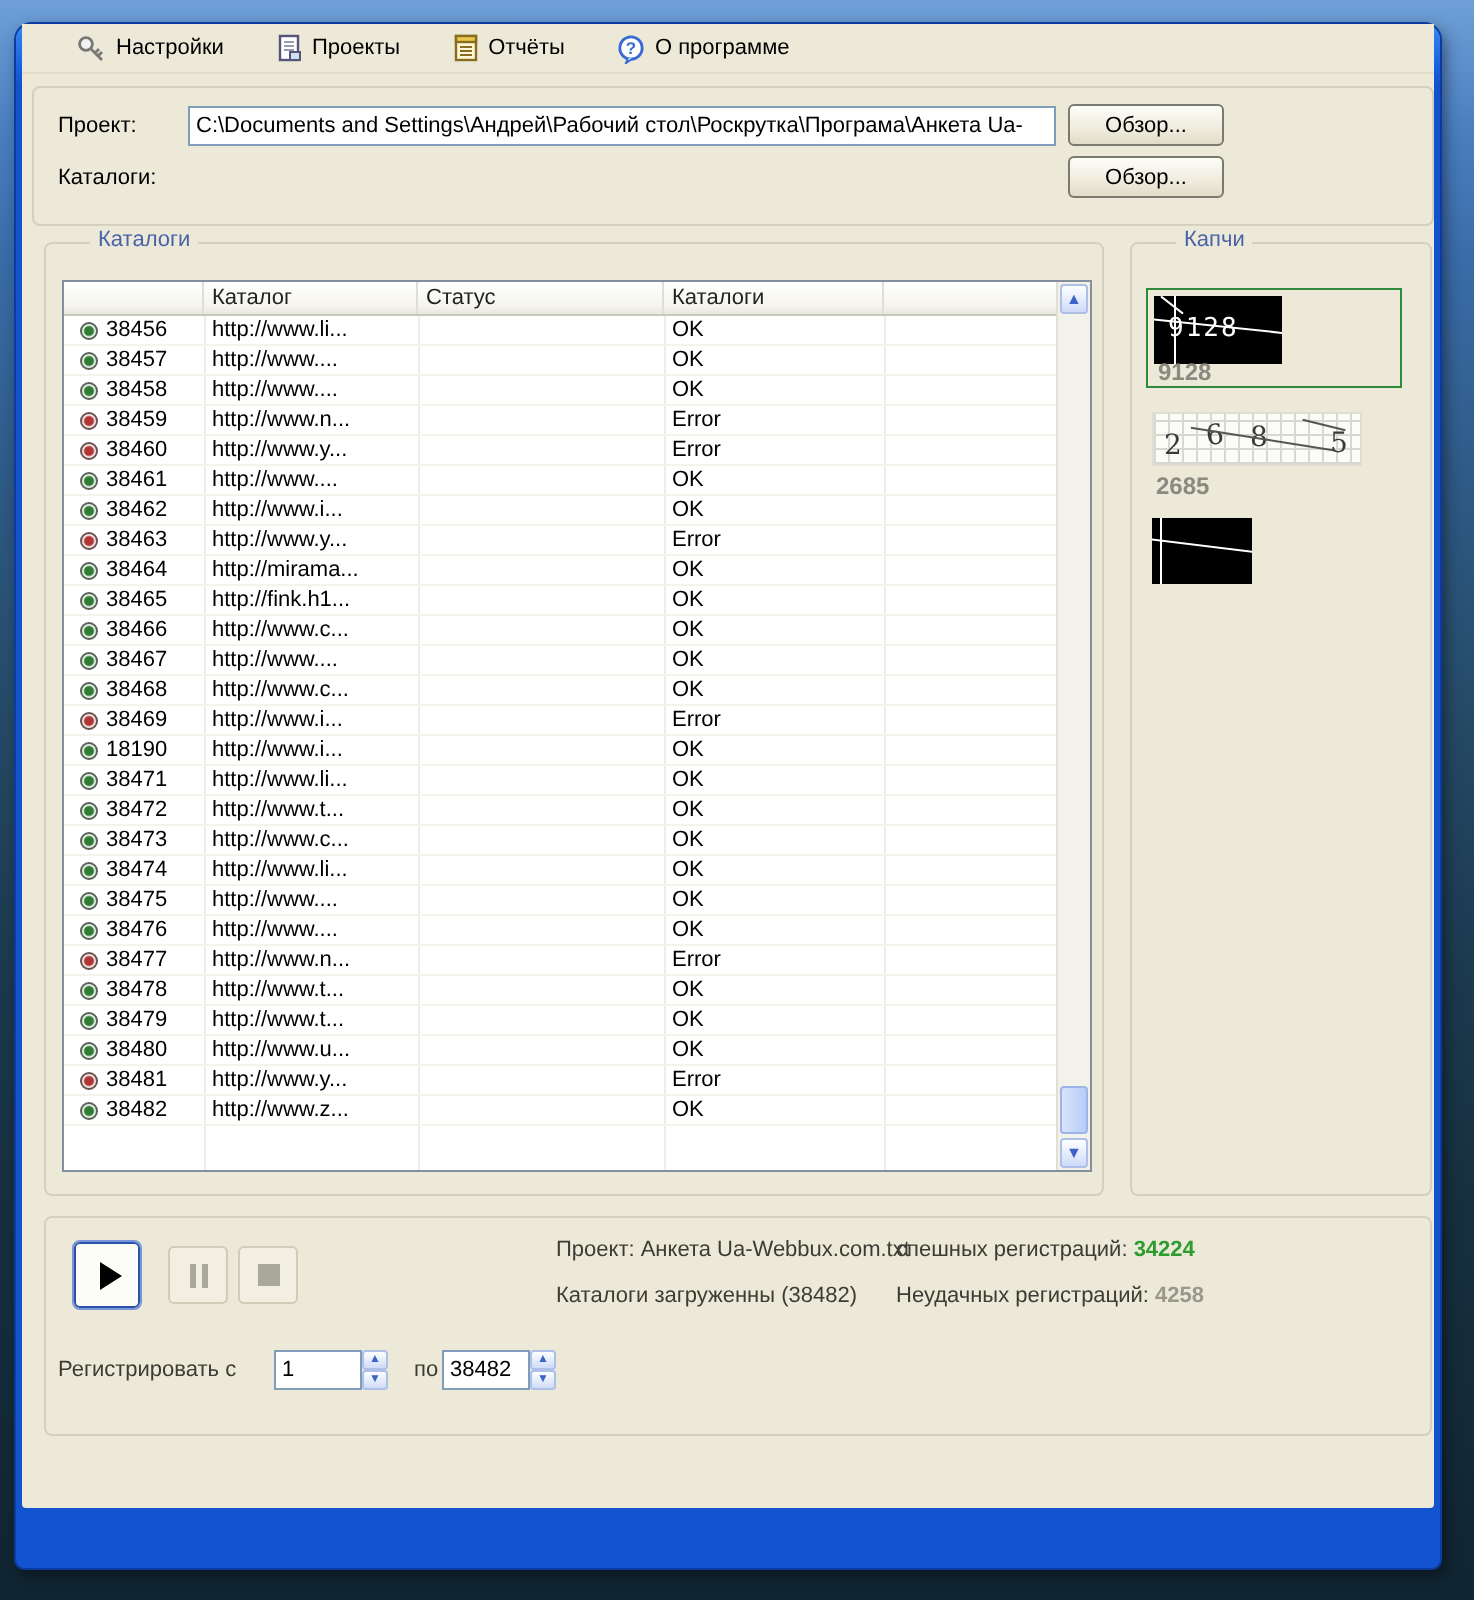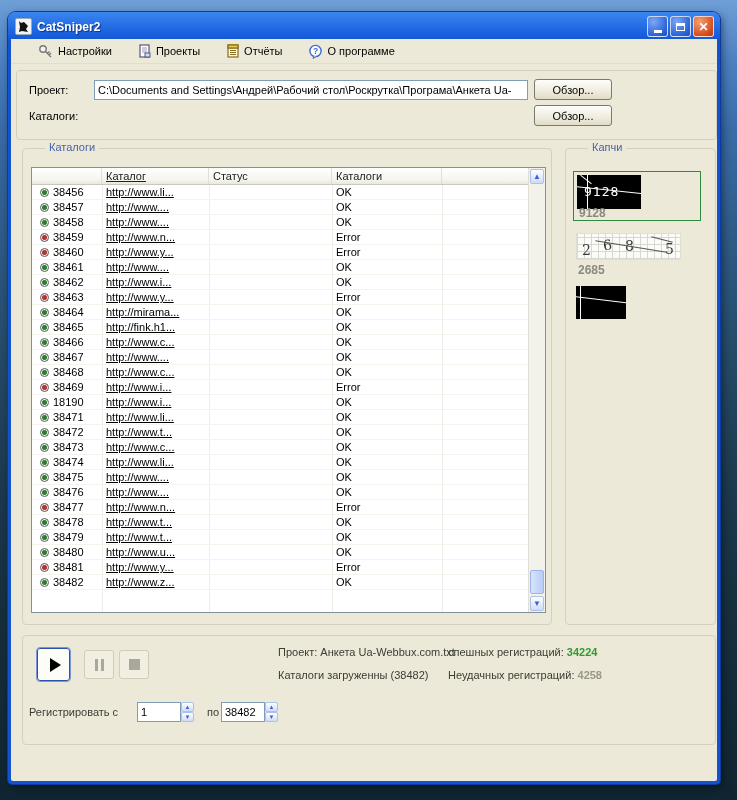--- a/index.html
+++ b/index.html
@@ -58,21 +58,21 @@
   
   .listview { position:absolute; left:8px; top:18px; width:515px; height:446px; background:#fff; border:1px solid #828f9c; }
   .lv-head { position:absolute; left:0; top:0; right:17px; height:17px; display:flex;
     background:linear-gradient(180deg,#ffffff,#f5f4ed 75%,#e9e8df); border-bottom:1px solid #c9c8bd; }
   .lv-head .hc { font-size:11px; color:#222; padding:2px 0 0 4px; border-right:1px solid #e0dfd5; }
   .lv-body { position:absolute; left:0; top:17px; right:17px; bottom:0; overflow:hidden; }
   .collines { position:absolute; top:0; bottom:0; width:1px; background:#efeee6; }
   .lv-row { position:relative; display:flex; height:15px; border-bottom:1px solid #f4f3ec; font-size:11px; color:#000; }
   .lv-row .c { padding-left:4px; line-height:14px; white-space:nowrap; overflow:hidden; }
   .c0 { width:70px; display:flex; align-items:center; gap:4px; }
-  .c1 { width:107px;text-decoration:underline; } .c2 { width:123px; } .c3 { width:110px; } .c4 { flex:1; }
+  .c1 { width:107px; } .c2 { width:123px; } .c3 { width:110px; } .c4 { flex:1; }
   .led { width:9px; height:9px; border-radius:50%; border:1px solid #5a625a; margin-left:4px; flex:0 0 auto; }
   .led-ok    { background:radial-gradient(circle,#2e7d32 0%,#2e7d32 42%,#eef6ee 60%,#d6dcd2 100%); }
   .led-error { background:radial-gradient(circle,#b23535 0%,#b23535 42%,#f8eeee 60%,#ddd2d0 100%); border-color:#6a5252; }
 
   .vscroll { position:absolute; right:0; top:0; bottom:0; width:17px; background:#f3f2ea; border-left:1px solid #e0dfd4; }
   .sbtn { position:absolute; left:1px; right:1px; height:15px; border:1px solid #aebfe8; border-radius:2px;
     background:linear-gradient(180deg,#fdfeff,#cfdbf8); color:#3d63c8; font-size:8px; line-height:14px; text-align:center; }
   .sbtn.up { top:1px; } .sbtn.down { bottom:1px; }
   .sthumb { position:absolute; left:1px; right:1px; bottom:18px; height:24px; border:1px solid #9cb4e8; border-radius:2px;
     background:linear-gradient(90deg,#d8e4fc,#b8ccf6); }
@@ -107,39 +107,20 @@
   .spin-col { position:absolute; right:0; top:0; width:13px; height:20px; display:flex; flex-direction:column; gap:0; }
   .spin-col b { flex:1; border:1px solid #aebfe8; background:linear-gradient(180deg,#fdfeff,#cfdbf8); color:#3d63c8; font-size:6px; line-height:8px; text-align:center; border-radius:2px; }
 </style>
 </head>
 <body>
 
 <div class="desktop"></div>
 
 <div class="window">
 
-  <div class="titlebar">
-    <div class="title-icon">
-      <svg width="13" height="13" viewBox="0 0 13 13">
-          <path d="M2 1 L4 3 L7 2 L11 6 L9 9 L11 12 L5 11 L2 12 L3 7 Z" fill="#111"></path>
-        </svg>
-    </div>
-    <span class="title-text">CatSniper2</span>
-    <div class="winbtns">
-      <div class="winbtn">
-          <span class="glyph-min"></span>
-        </div>
-      <div class="winbtn">
-          <span class="glyph-max"></span>
-        </div>
-      <div class="winbtn close">
-          <span>✕</span>
-        </div>
-    </div>
-  </div>
 
   <div class="client">
 
     <div class="toolbar">
       <div class="tool-item">
         <span>
           <svg width="16" height="15" viewBox="0 0 16 15">
               <circle cx="5" cy="5" r="3.2" fill="#f2f2f2" stroke="#777" stroke-width="1.4"></circle>
               <path d="M7.5 7.5 L13 13 M11 11 L13 9 M9.5 9.5 L11.5 7.5" stroke="#777" stroke-width="1.4" fill="none"></path>
             </svg>

